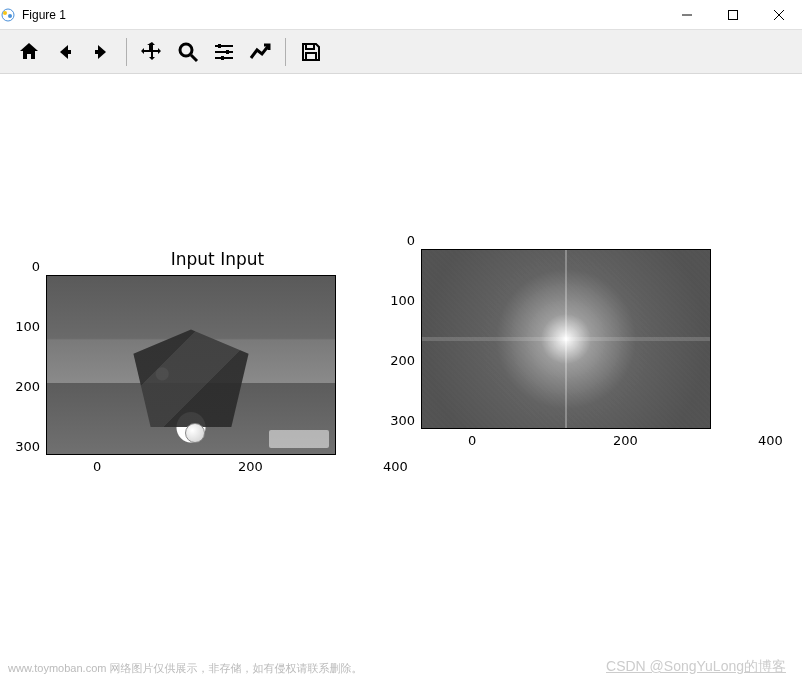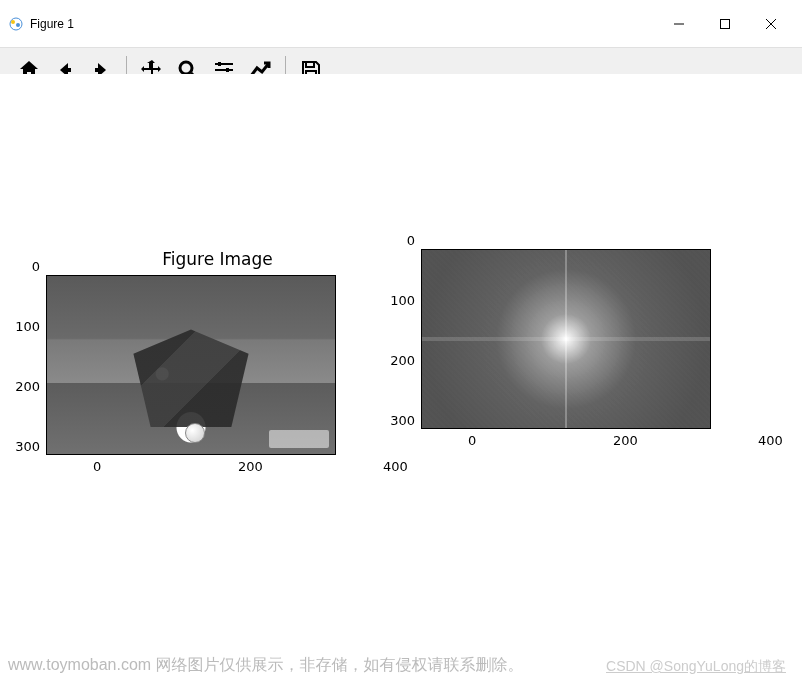--- a/index.html
+++ b/index.html
@@ -5,25 +5,25 @@
     * { margin: 0; padding: 0; box-sizing: border-box; }
     body {
       font-family: "Segoe UI", Arial, sans-serif;
       background: #fff;
       width: 802px;
       height: 682px;
       position: relative;
       overflow: hidden;
     }
     .titlebar {
-      height: 48px;
+      height: 30px;
       background: #fff;
       display: flex;
       align-items: center;
-      padding: 0 8px;
+      padding: 0 0;
       border-bottom: 1px solid #e0e0e0;
     }
     .titlebar .app-icon {
       width: 16px; height: 16px;
       margin-right: 6px;
       display: inline-flex;
       align-items: center; justify-content: center;
     }
     .titlebar .title { font-size: 12px; color: #000; flex: 1; }
     .win-controls { display: flex; gap: 0; }
@@ -108,21 +108,21 @@
       font-size: 13px;
       font-family: "DejaVu Sans", Arial, sans-serif;
       color: #000;
       padding-top: 4px;
     }
     .xtick { width: 0; position: relative; }
     .xtick span { position: absolute; left: -12px; top: 0; white-space: nowrap; }
     .watermark-left {
       position: absolute;
       bottom: 6px; left: 8px;
-      font-size: 16px;
+      font-size: 11px;
       color: #bbb;
       font-family: Arial, sans-serif;
     }
     .watermark-right {
       position: absolute;
       bottom: 6px; right: 16px;
       font-size: 14px;
       color: #ccc;
       font-family: Arial, sans-serif;
       text-decoration: underline;
@@ -260,21 +260,21 @@
         <rect x="7" y="4" width="8" height="5" fill="none" stroke="#000" stroke-width="2"></rect>
         <rect x="7" y="13" width="10" height="7" fill="none" stroke="#000" stroke-width="2"></rect>
       </svg>
   </div>
 </div>
 
 <div class="canvas">
   <div class="plots">
 
     <div class="subplot">
-      <div class="plot-title">Figure Image</div>
+      <div class="plot-title">Input Input</div>
       <div class="axes-wrap">
         <div class="yticks">
           <div class="ytick">
               <span>0</span>
             </div>
           <div class="ytick">
               <span>100</span>
             </div>
           <div class="ytick">
               <span>200</span>

